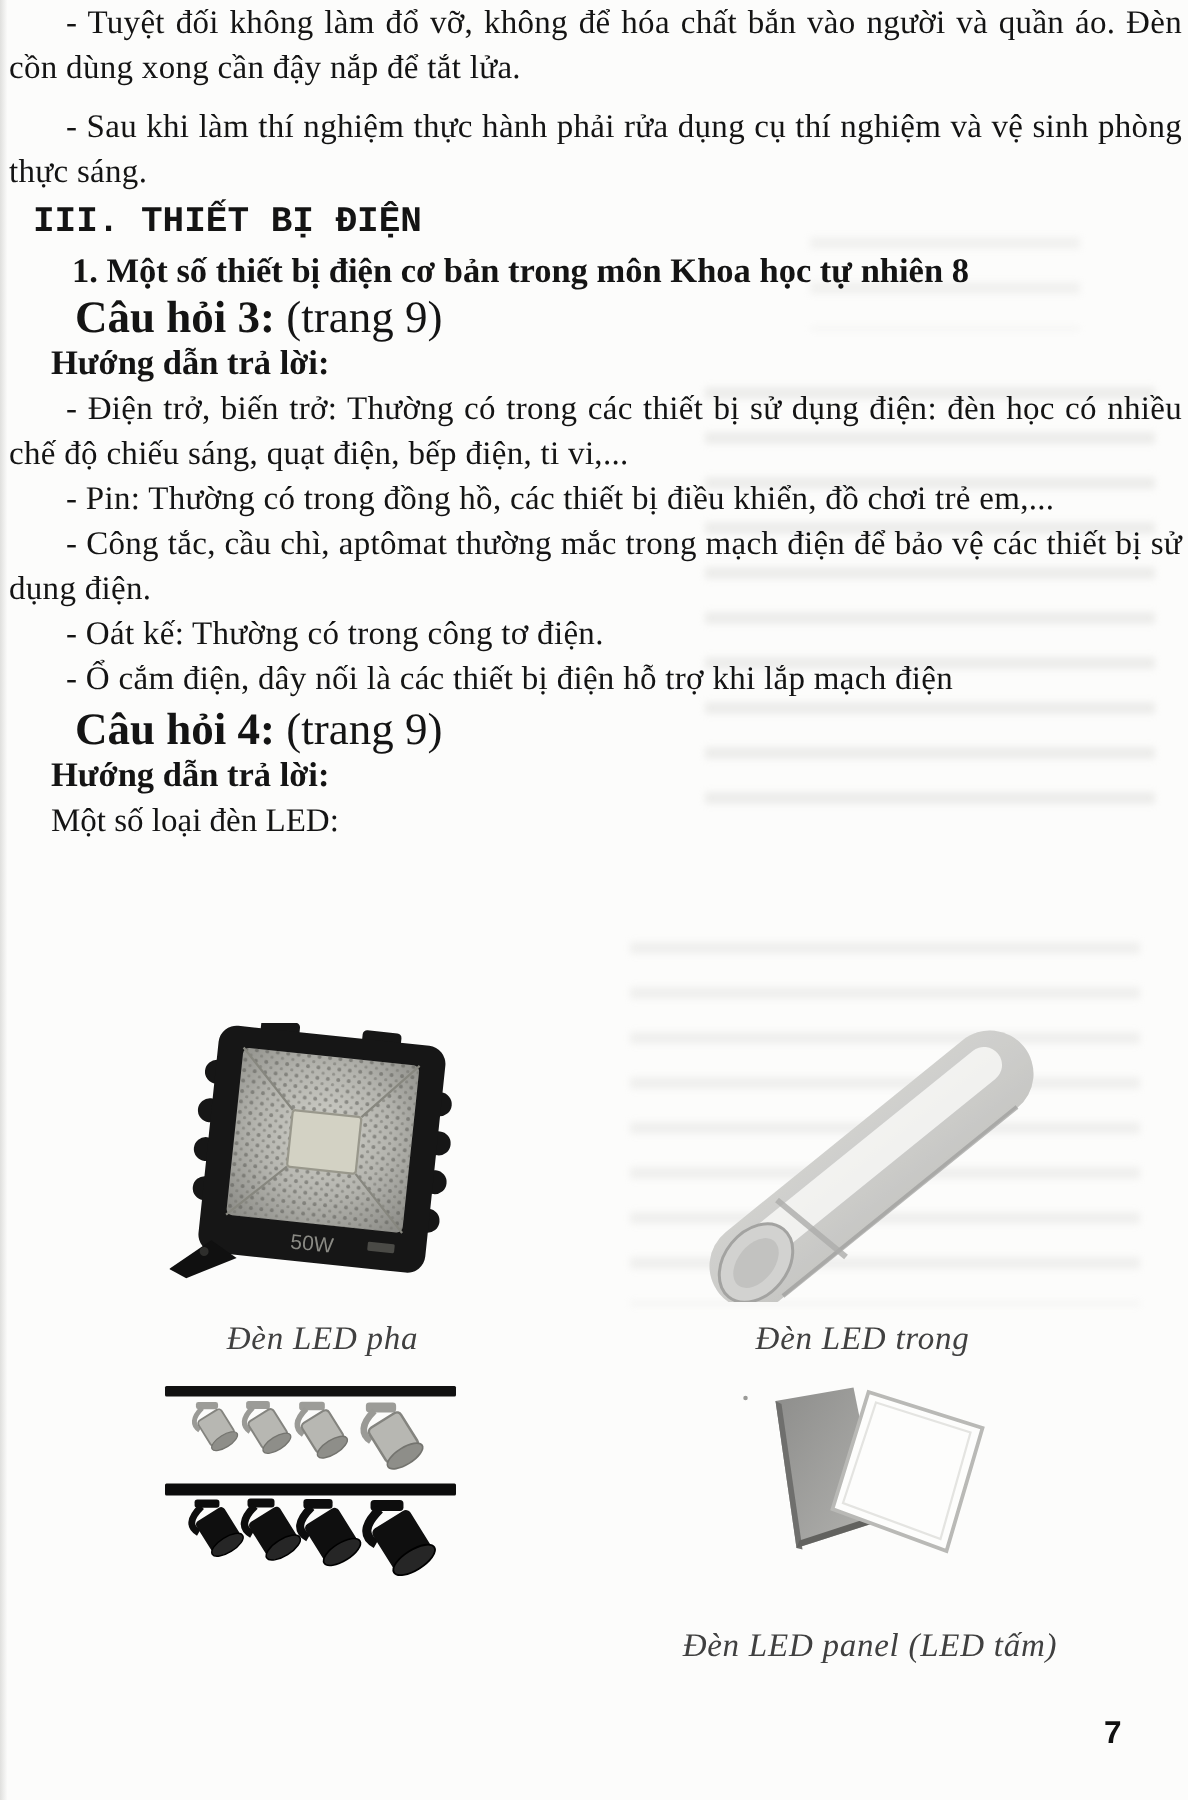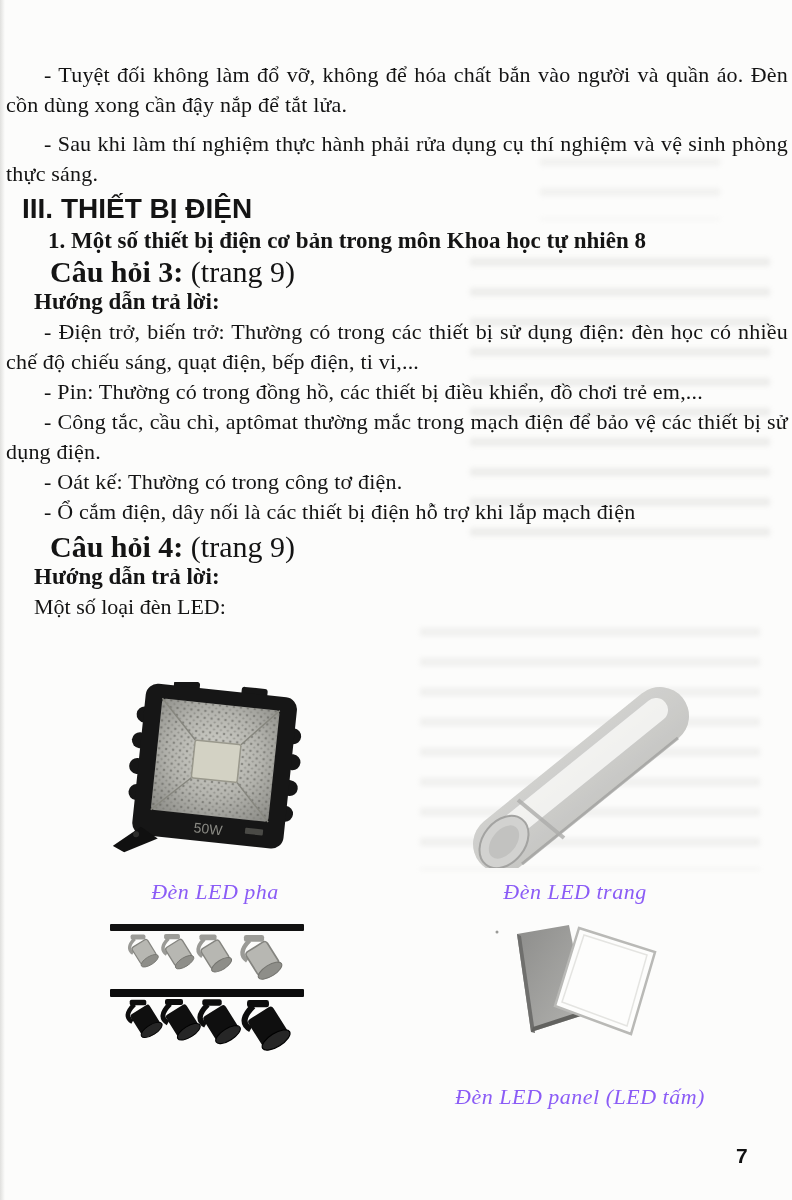--- a/index.html
+++ b/index.html
@@ -28,34 +28,33 @@
     pointer-events:none;
   }
   .edge-shadow{
     position:absolute;left:0;top:0;bottom:0;width:5px;
     background:linear-gradient(to right,#c9c9c6,rgba(255,255,255,0));
     opacity:.55;
   }
 
   .text-block{
     position:absolute;left:6px;right:4px;top:0;
-    padding-top:60px;
   }
   p{margin:0;}
   .b{
     font-size:22px;line-height:30px;
     text-align:justify;
     text-indent:38px;
     letter-spacing:.2px;
   }
   .p2{margin-top:9px;}
   .section-h{
-    font-family:Liberation Sans, sans-serif;
-    font-weight:bold;
-    font-size:28px;line-height:26px;
+    font-family:Liberation Mono, monospace;
+    font-weight:bold;
+    font-size:24px;line-height:26px;
     margin:7px 0 0 0;
     text-indent:16px;
   }
   .subsection-h{
     font-size:23px;line-height:27px;
     font-weight:bold;
     margin:5px 0 0 0;
     text-indent:42px;
   }
   .qline{
@@ -75,21 +74,21 @@
     text-indent:28px;
   }
 
   .figure{
     position:absolute;
     text-align:center;
   }
   .fig-caption{
     font-size:22px;
     font-style:italic;
-    color:#8b5cf6;
+    color:#404040;
     letter-spacing:.5px;
     white-space:nowrap;
   }
   #fig-pha{left:85px;top:682px;width:260px;}
   #fig-pha .fig-caption{margin-top:17px;}
   #fig-tuyp{left:440px;top:676px;width:270px;}
   #fig-tuyp .fig-caption{margin-top:11px;}
   #fig-roiday{left:78px;top:916px;width:272px;}
   #fig-roiday .fig-caption{margin-top:27px;}
   #fig-panel{left:430px;top:922px;width:300px;}
@@ -197,21 +196,21 @@
 
       <path d="M50 152 L196 34" stroke="#f6f6f4" stroke-width="24" stroke-linecap="round" opacity=".9"></path>
 
       <path d="M62 188 L218 62" stroke="#9d9d9b" stroke-width="3" opacity=".7"></path>
 
       <ellipse cx="44" cy="166" rx="21" ry="29" transform="rotate(39 44 166)" fill="#d2d2d0" stroke="#a3a3a1" stroke-width="2"></ellipse>
       <ellipse cx="44" cy="166" rx="12" ry="19" transform="rotate(39 44 166)" fill="#c2c2c0"></ellipse>
 
       <path d="M58 124 L104 162" stroke="#adadab" stroke-width="4" opacity=".8"></path>
     </svg>
-    <figcaption class="fig-caption">Đèn LED trang</figcaption>
+    <figcaption class="fig-caption">Đèn LED trong</figcaption>
   </figure>
 
   <figure class="figure" id="fig-roiday" style="margin:0;">
     <svg width="216" height="142" viewBox="0 0 216 142">
       <defs>
         <g id="spot-gray">
           <rect x="-9" y="-9" width="18" height="6" rx="2" fill="#9c9c98"></rect>
           <path d="M-4 -4 C -12 4, -12 10, -6 14" stroke="#9a9a96" stroke-width="4" fill="none"></path>
           <g transform="rotate(-32)">
             <rect x="-11" y="2" width="22" height="24" rx="3" fill="#b7b7b2" stroke="#84847f" stroke-width="1.5"></rect>

